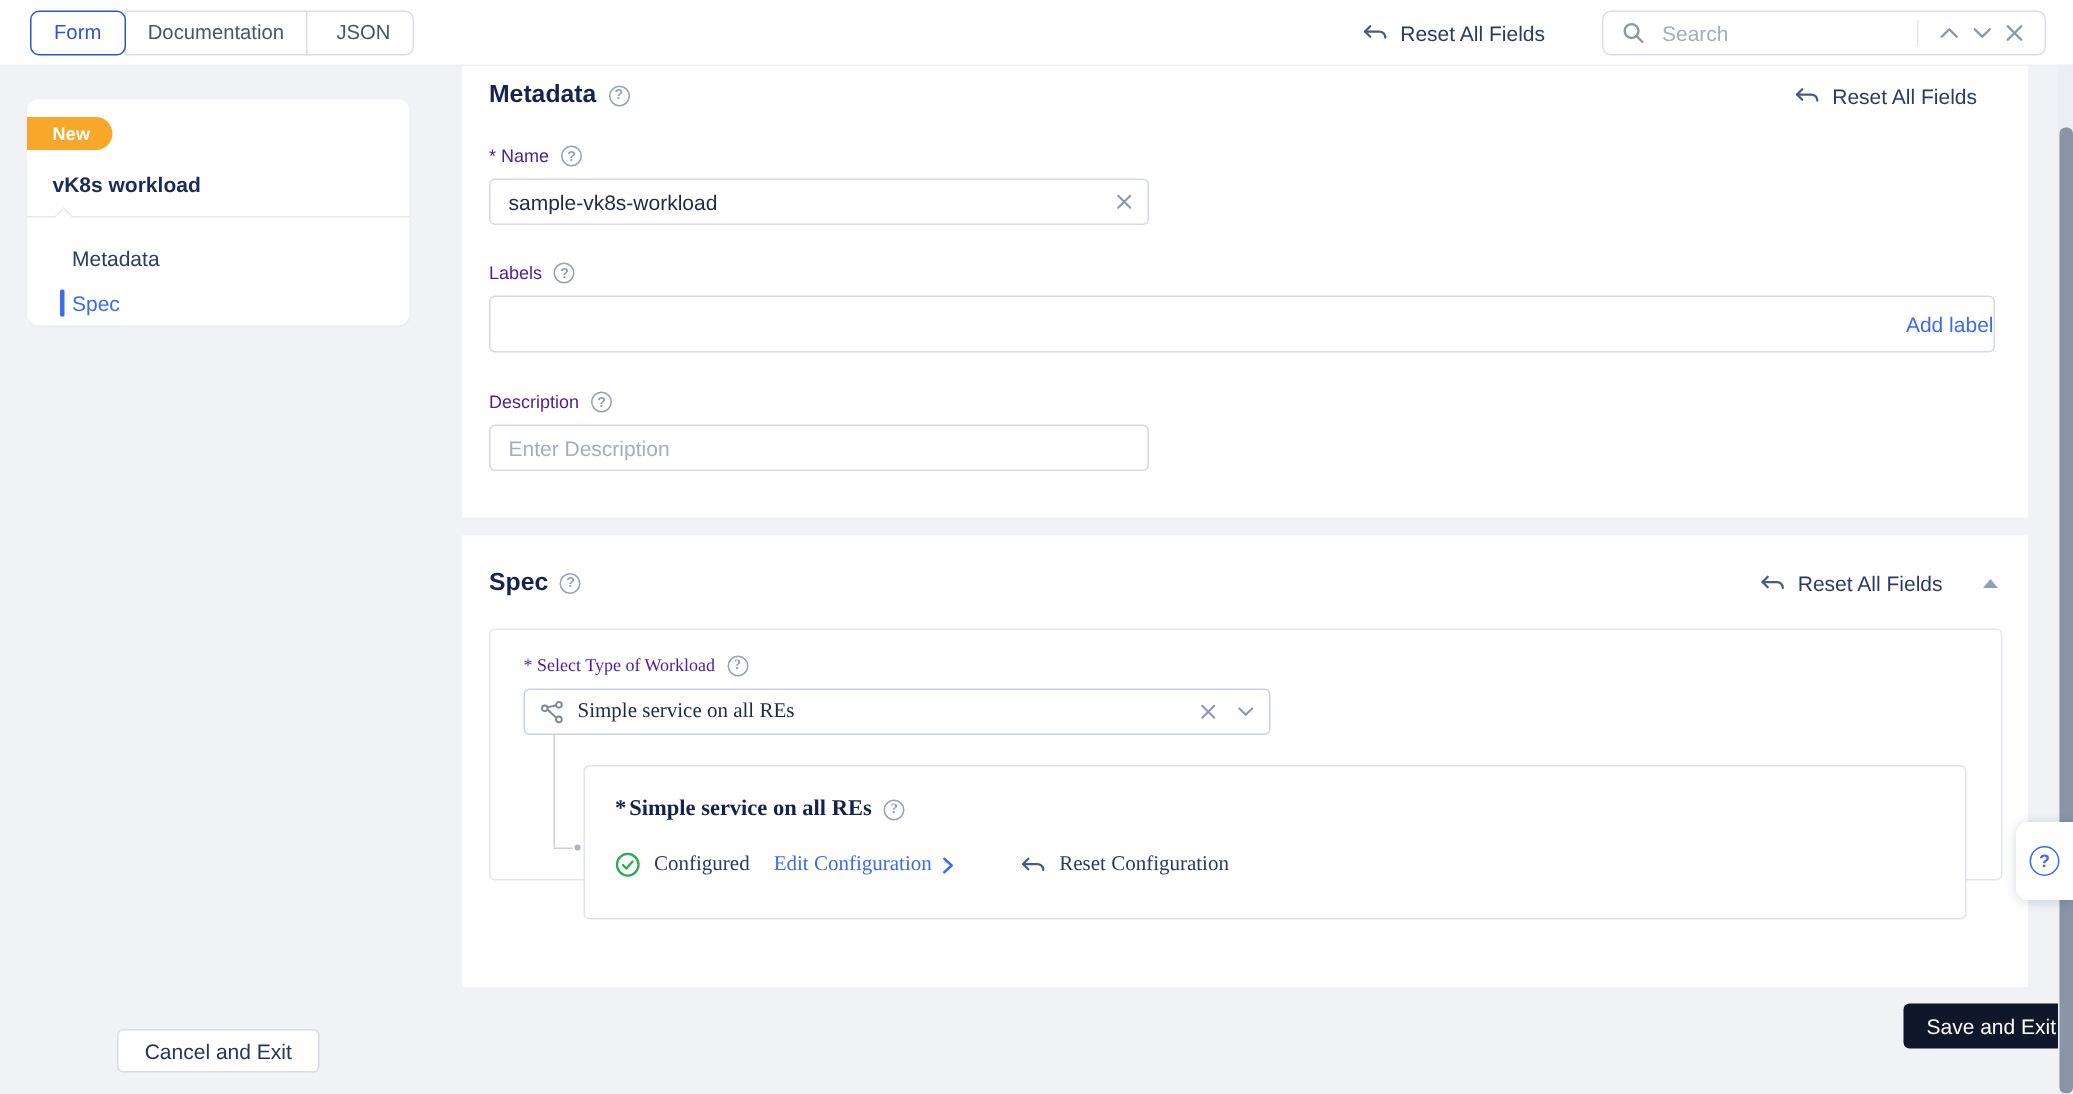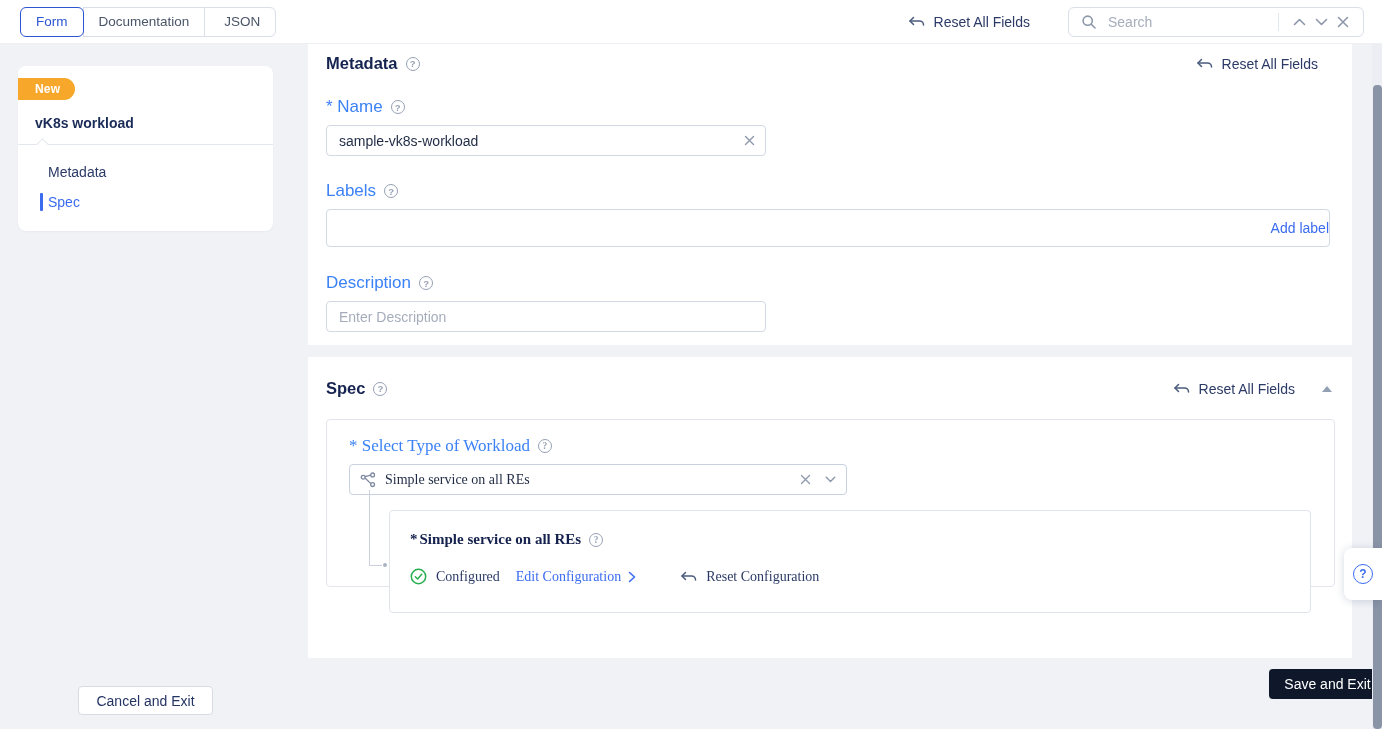--- a/index.html
+++ b/index.html
@@ -37,21 +37,21 @@
   .searchbox input {
     border:none; outline:none; flex:1; font-size:14px; color:#b91c1c;
     margin-left:8px; font-family:"Liberation Sans", sans-serif; min-width:0;
   }
   .searchbox input::placeholder { color:#a5adbc; }
   .search-divider { width:1px; height:18px; background:#e2e6ee; margin:0 9px 0 4px; }
   .sbtn { display:flex; align-items:center; justify-content:center; width:22px; height:22px; cursor:pointer; }
   
   .sidebar {
     position:absolute; left:18px; top:66px; width:255px; background:#fff;
-    border-radius:8px; padding-bottom:14px; box-shadow:0 1px 2px rgba(27,43,88,.04);
+    border-radius:8px; box-shadow:0 1px 2px rgba(27,43,88,.04);
   }
   .badge-new {
     display:inline-block; margin-top:12px; background:#f7a82a; color:#fff;
     font-size:12px; font-weight:700; padding:4px 15px 4px 17px;
     border-radius:0 12px 12px 0; letter-spacing:.2px;
   }
   .side-title { margin:15px 16px 13px 17px; font-size:14px; font-weight:700; color:#1b2b58; }
   .side-divider { position:relative; border-top:1px solid #e3e7ee; height:0; }
   .side-divider .notch {
     position:absolute; left:20px; top:-5px; width:9px; height:9px;
@@ -86,21 +86,21 @@
   
   .qicon {
     display:inline-flex; align-items:center; justify-content:center;
     width:14px; height:14px; border:1px solid #97a1b4; border-radius:50%;
     color:#97a1b4; font-size:9.5px; font-weight:700; margin-left:8px; flex:none;
   }
   .qicon::after { content:"?"; }
   .qicon.blue { width:20px; height:20px; border:1.6px solid #3b6cf0; color:#3b6cf0; font-size:12px; margin:0; }
   
   .field-label {
-    display:flex; align-items:center; font-size:17px; color:#3b82f6;
+    display:flex; align-items:center; font-size:12px; color:#4c1d95;
     margin-left:18px;
   }
   .fl-name { margin-top:24px; }
   .fl-labels { margin-top:25px; }
   .fl-desc { margin-top:26px; }
   .input-wrap { position:relative; width:440px; margin:8px 0 0 18px; }
   .text-input {
     width:100%; height:31px; border:1px solid #d3d9e4; border-radius:4px;
     font-size:14px; color:#1f2a44; padding:0 30px 0 12px; outline:none;
     font-family:"Liberation Sans", sans-serif; background:#fff;

